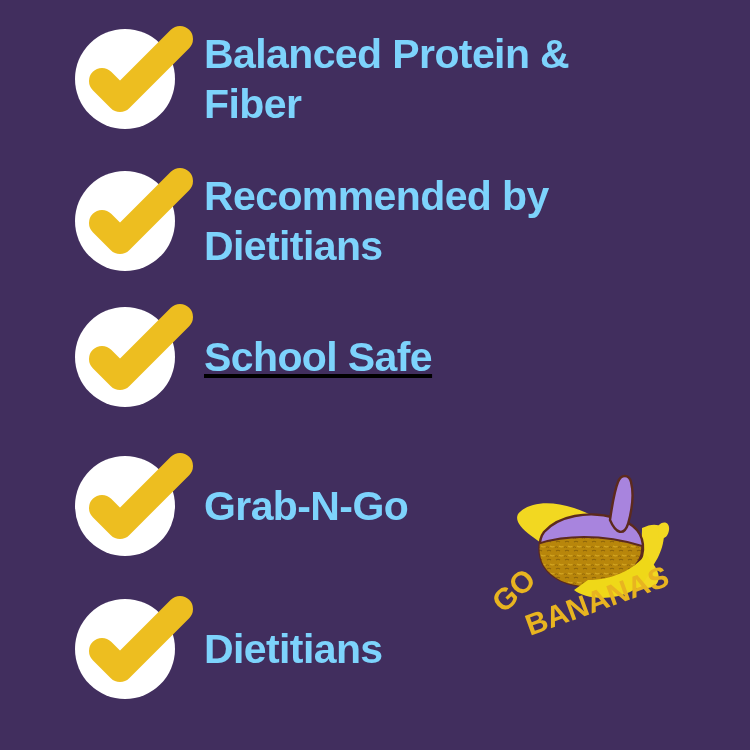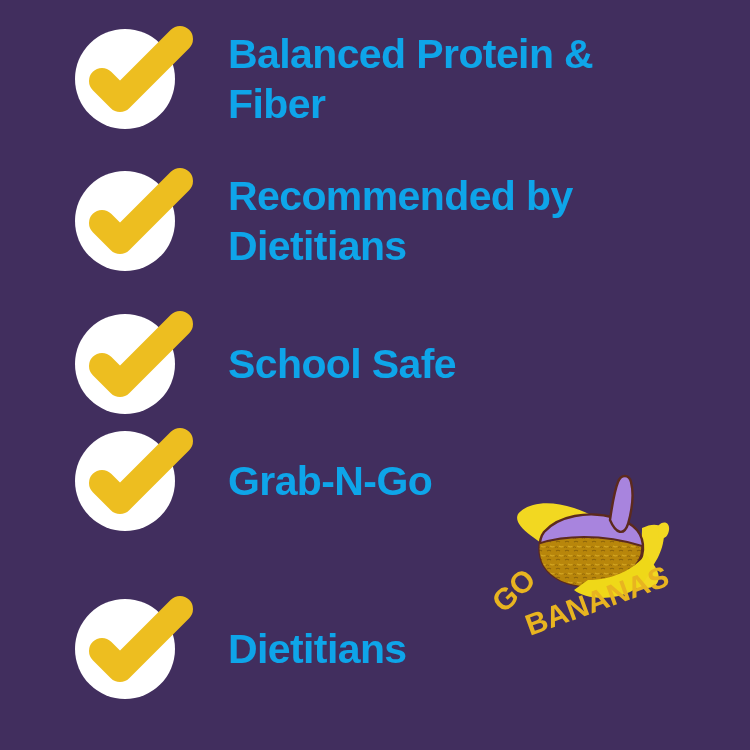--- a/index.html
+++ b/index.html
@@ -44,28 +44,28 @@
     height: 112px;
     flex: 0 0 138px;
   }
   .check-badge svg {
     display: block;
     width: 138px;
     height: 112px;
     overflow: visible;
   }
   .benefit-label {
-    color: #0ea5e9;
+    color: #7dd3fc;
     font-family: "Liberation Sans", sans-serif;
     font-weight: bold;
     font-size: 41px;
     line-height: 50px;
     letter-spacing: -0.6px;
     white-space: pre-line;
-    margin-left: 28px;
+    margin-left: 4px;
     max-width: 470px;
   }
 
   
   .brand-logo {
     position: absolute;
     left: 492px;
     top: 468px;
     width: 218px;
     height: 196px;
@@ -98,31 +98,31 @@
       <span class="check-badge">
         <svg viewBox="0 0 138 112" xmlns="http://www.w3.org/2000/svg">
           <circle cx="63" cy="56" r="50" fill="#FFFFFF"></circle>
           <path d="M40 58 L58 76 L118 16" fill="none" stroke="#EDBE20" stroke-width="26" stroke-linecap="round" stroke-linejoin="round"></path>
         </svg>
       </span>
       <span class="benefit-label">Recommended by
 Dietitians</span>
     </li>
 
-    <li class="benefit-row" style="top:305px;">
+    <li class="benefit-row" style="top:298px;text-decoration:underline;">
       <span class="check-badge">
         <svg viewBox="0 0 138 112" xmlns="http://www.w3.org/2000/svg">
           <circle cx="63" cy="56" r="50" fill="#FFFFFF"></circle>
           <path d="M40 58 L58 76 L118 16" fill="none" stroke="#EDBE20" stroke-width="26" stroke-linecap="round" stroke-linejoin="round"></path>
         </svg>
       </span>
       <span class="benefit-label">School Safe</span>
     </li>
 
-    <li class="benefit-row" style="top:422px;">
+    <li class="benefit-row" style="top:447px;">
       <span class="check-badge">
         <svg viewBox="0 0 138 112" xmlns="http://www.w3.org/2000/svg">
           <circle cx="63" cy="56" r="50" fill="#FFFFFF"></circle>
           <path d="M40 58 L58 76 L118 16" fill="none" stroke="#EDBE20" stroke-width="26" stroke-linecap="round" stroke-linejoin="round"></path>
         </svg>
       </span>
       <span class="benefit-label">Grab-N-Go</span>
     </li>
 
     <li class="benefit-row" style="top:590px;">

